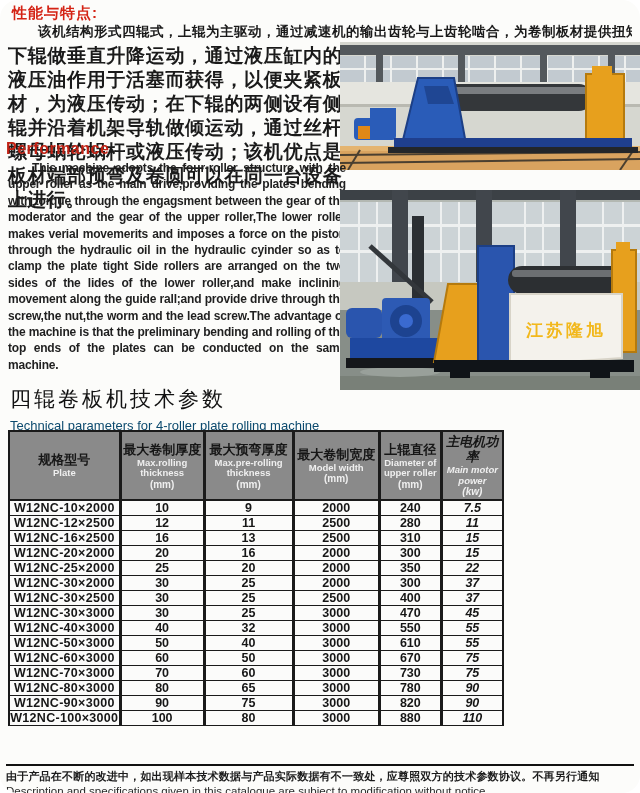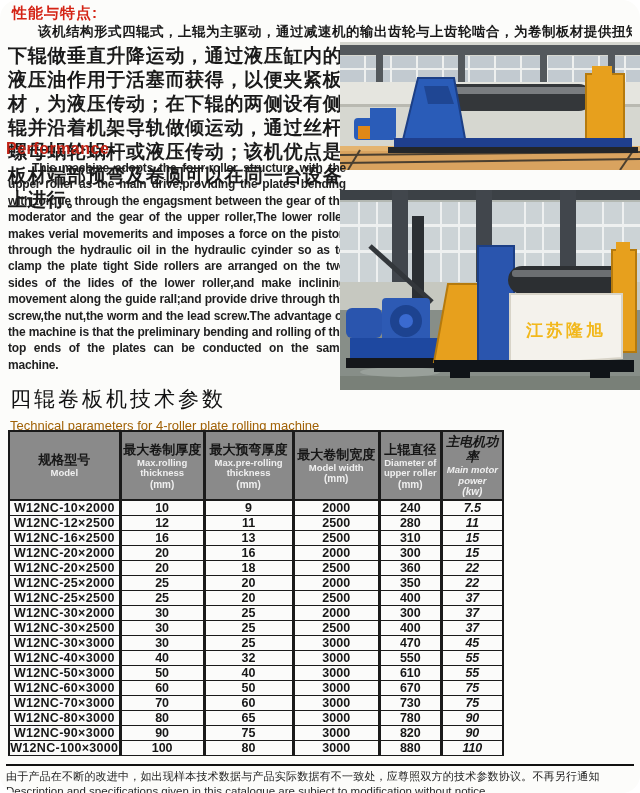--- a/index.html
+++ b/index.html
@@ -40,21 +40,21 @@
   .photo1 { top:42px;  width:300px; height:128px; }
   .photo2 { top:190px; width:300px; height:200px; }
   .photo svg { display:block; width:100%; height:100%; }
   
   .spec-head-zh {
     position:absolute; left:10px; top:385px;
     font-size:21px; font-weight:normal; color:#111; letter-spacing:3px;
   }
   .spec-head-en {
     position:absolute; left:10px; top:418px;
-    font-size:13px; color:#a16207;
+    font-size:13px; color:#0c4a6e;
   }
   
   .spec-table-wrap { position:absolute; left:8px; top:430px; width:496px; }
   table { width:100%; border-collapse:collapse; table-layout:fixed; }
   th, td { border:1px solid #1a1a1a; text-align:center; vertical-align:middle; }
   th { border-left-width:3px; border-top-width:2px; border-bottom-width:2px; }
   td { border-left-width:3px; }
   th:first-child, td:first-child { border-left-width:2px; }
   th:last-child,  td:last-child  { border-right-width:2px;font-style:italic; }
   thead th { background:#8a8a8a; height:54px; padding:2px 0; }
@@ -64,21 +64,21 @@
   tbody td {
     background:#fbfbfa; height:14px; padding:0;
     font-size:12.5px; font-weight:bold; color:#161616; line-height:14px;
   }
   tbody td:first-child { letter-spacing:0.3px; }
   
   .footer {
     position:absolute; left:6px; top:764px; width:628px;
     border-top:2px solid #111; padding-top:3px;
   }
-  .footer-zh { font-size:11px; font-weight:normal; color:#1c1c1c; letter-spacing:0.2px; }
+  .footer-zh { font-size:11px; font-weight:bold; color:#1c1c1c; letter-spacing:0.2px; }
   .footer-en { font-size:11.5px; color:#2a2a2a; margin-top:1px; }
 </style>
 </head>
 <body>
 
 <div class="page">
 
   <div class="features-title">性能与特点:</div>
   <div class="cn-line1">该机结构形式四辊式，上辊为主驱动，通过减速机的输出齿轮与上齿轮啮合，为卷制板材提供扭矩；</div>
   <div class="cn-rest">下辊做垂直升降运动，通过液压缸内的液压油作用于活塞而获得，以便夹紧板材，为液压传动；在下辊的两侧设有侧辊并沿着机架导轨做倾运动，通过丝杆螺母蜗轮蜗杆或液压传动；该机优点是板材端部预弯及卷圆可以在同一台设备上进行。</div>
@@ -202,21 +202,21 @@
           <col style="width:17%">
           <col style="width:18%">
         <col style="width:17.5%">
           <col style="width:12.5%">
           <col style="width:12.5%">
       </colgroup>
       <thead>
         <tr>
             <th>
               <div class="th-zh">规格型号</div>
-              <div class="th-en">Model</div>
+              <div class="th-en">Plate</div>
             </th>
             <th>
               <div class="th-zh">最大卷制厚度</div>
               <div class="th-en">Max.rolling thickness</div>
               <div class="th-unit">(mm)</div>
             </th>
             <th>
               <div class="th-zh">最大预弯厚度</div>
               <div class="th-en">Max.pre-rolling thickness</div>
               <div class="th-unit">(mm)</div>
@@ -265,44 +265,28 @@
           </tr>
           <tr>
             <td>W12NC-20×2000</td>
             <td>20</td>
             <td>16</td>
             <td>2000</td>
             <td>300</td>
             <td>15</td>
           </tr>
           <tr>
-            <td>W12NC-20×2500</td>
-            <td>20</td>
-            <td>18</td>
-            <td>2500</td>
-            <td>360</td>
-            <td>22</td>
-          </tr>
-          <tr>
             <td>W12NC-25×2000</td>
             <td>25</td>
             <td>20</td>
             <td>2000</td>
             <td>350</td>
             <td>22</td>
           </tr>
           <tr>
-            <td>W12NC-25×2500</td>
-            <td>25</td>
-            <td>20</td>
-            <td>2500</td>
-            <td>400</td>
-            <td>37</td>
-          </tr>
-          <tr>
             <td>W12NC-30×2000</td>
             <td>30</td>
             <td>25</td>
             <td>2000</td>
             <td>300</td>
             <td>37</td>
           </tr>
           <tr>
             <td>W12NC-30×2500</td>
             <td>30</td>

